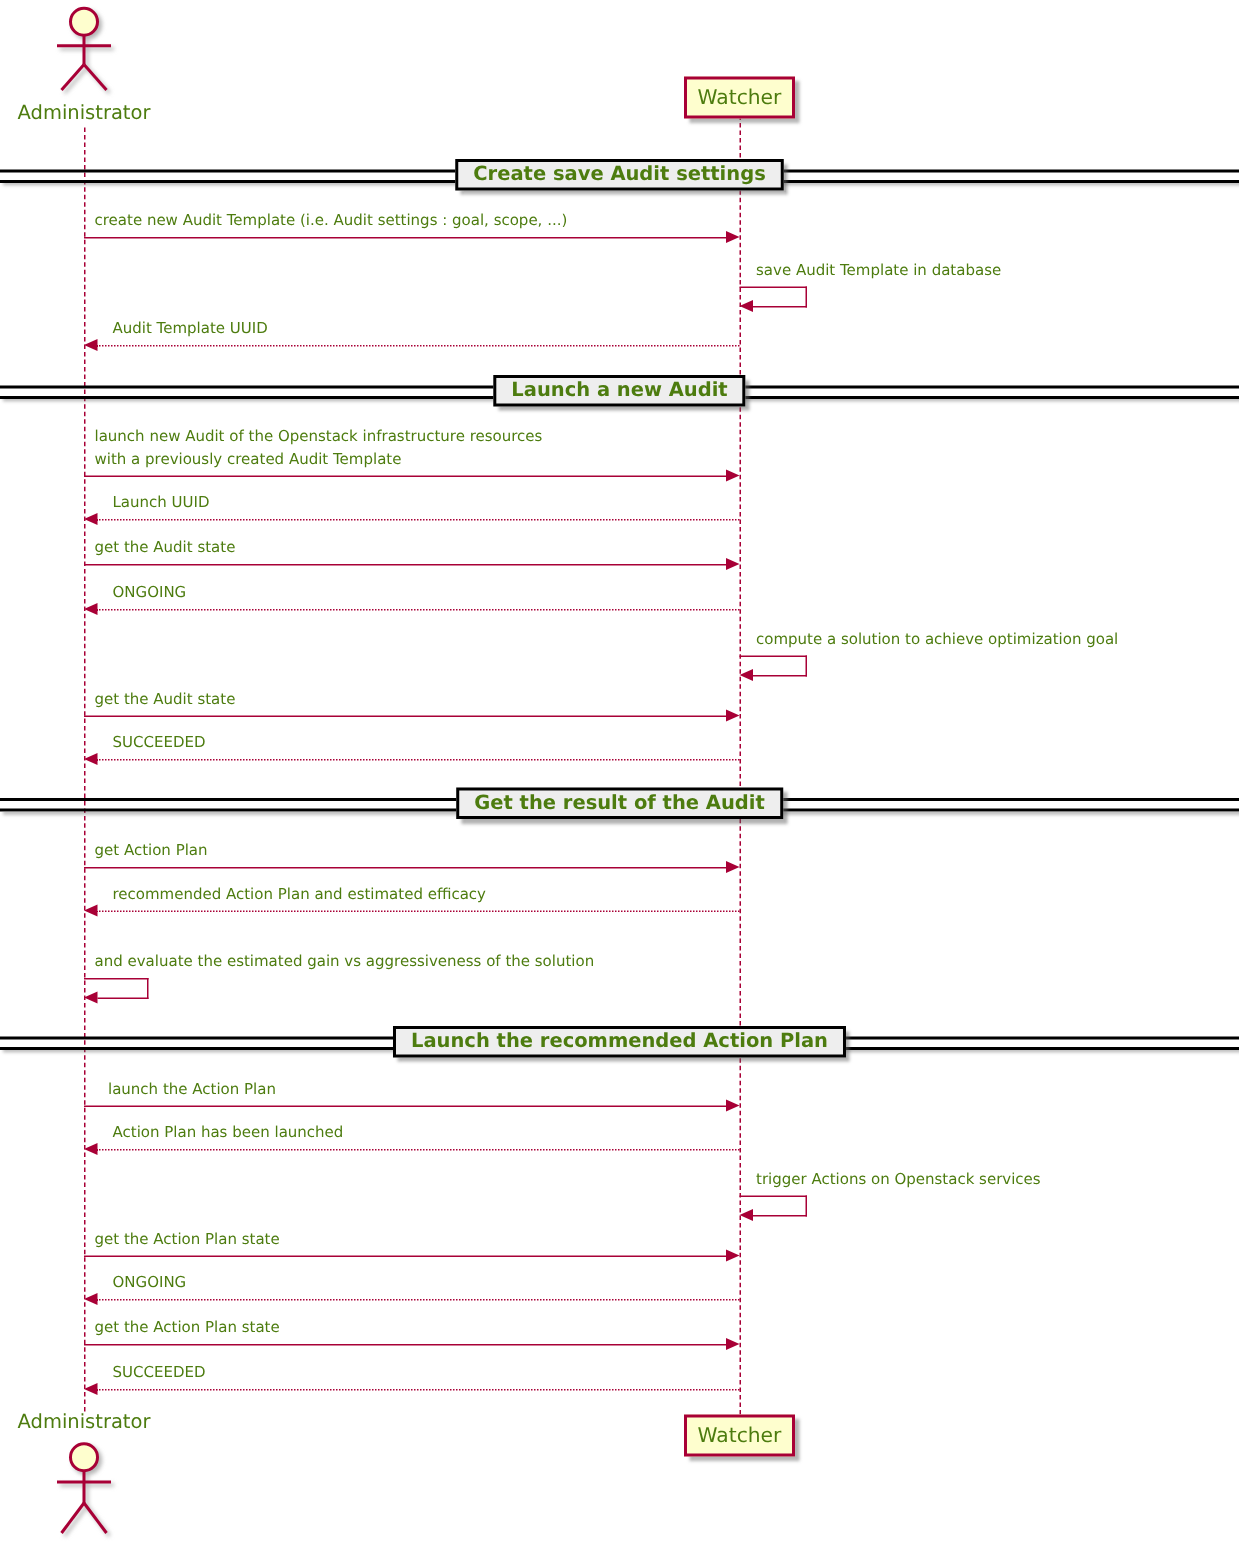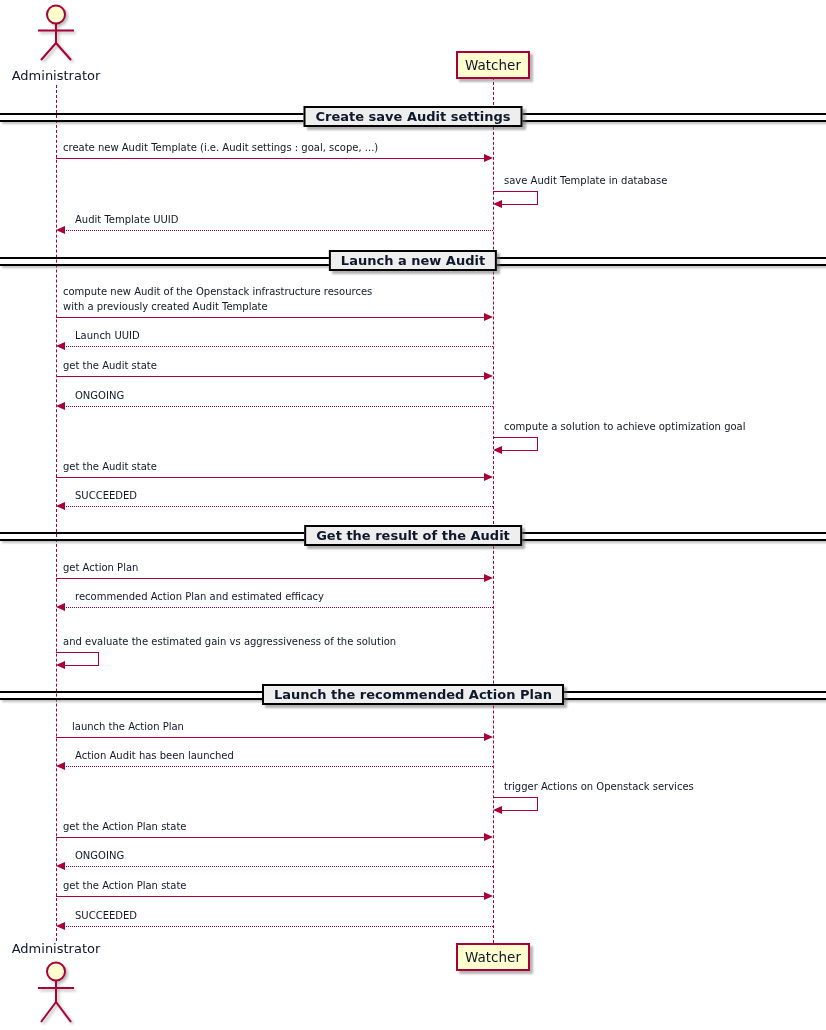--- a/index.html
+++ b/index.html
@@ -3,21 +3,21 @@
 <meta charset="utf-8">
 <style>
   :root {
     --accent: #A80036;
     --participant-fill: #FEFECE;
     --divider-fill: #EEEEEE;
   }
   html,body {margin:0; padding:0; background:#fff;}
   #canvas {
     position:relative; width:826px; height:1030px; background:#fff;
-    font-family:"DejaVu Sans","Liberation Sans",sans-serif; color:#0f172a;
+    font-family:"DejaVu Sans","Liberation Sans",sans-serif; color:#4d7c0f;
     overflow:hidden;
   }
   .lifeline {position:absolute; width:0; border-left:1px dashed var(--accent); z-index:1;}
   .participant {
     position:absolute; width:70px; height:24px; z-index:3;
     background:var(--participant-fill); border:2px solid var(--accent);
     text-align:center; line-height:24px; font-size:13.5px;
     box-shadow:3px 3px 2px rgba(110,110,110,0.5);
   }
   .actor {position:absolute; z-index:3; filter:drop-shadow(2px 2px 1.5px rgba(120,120,120,0.55));}
@@ -101,21 +101,21 @@
   </div>
 
   <div class="msg" style="top:230px">
     <span class="lbl" style="left:75px">Audit Template UUID</span>
     <div class="ln dotted" style="left:63px; width:430px"></div>
     <div class="hl" style="left:56px"></div>
   </div>
 
   <div class="msg" style="top:317px">
     <span class="lbl" style="left:63px">
-      <span class="line">compute new Audit of the Openstack infrastructure resources</span>
+      <span class="line">launch new Audit of the Openstack infrastructure resources</span>
       <span class="line">with a previously created Audit Template</span>
     </span>
     <div class="ln" style="left:56px; width:430px"></div>
     <div class="hr" style="left:484px"></div>
   </div>
 
   <div class="msg" style="top:346px">
     <span class="lbl" style="left:75px">Launch UUID</span>
     <div class="ln dotted" style="left:63px; width:430px"></div>
     <div class="hl" style="left:56px"></div>
@@ -175,21 +175,21 @@
     <div class="hl" style="left:56px; top:9px"></div>
   </div>
 
   <div class="msg" style="top:737px">
     <span class="lbl" style="left:72px">launch the Action Plan</span>
     <div class="ln" style="left:56px; width:430px"></div>
     <div class="hr" style="left:484px"></div>
   </div>
 
   <div class="msg" style="top:766px">
-    <span class="lbl" style="left:75px">Action Audit has been launched</span>
+    <span class="lbl" style="left:75px">Action Plan has been launched</span>
     <div class="ln dotted" style="left:63px; width:430px"></div>
     <div class="hl" style="left:56px"></div>
   </div>
 
   <div class="msg" style="top:797px">
     <span class="lbl" style="left:504px">trigger Actions on Openstack services</span>
     <div class="ln" style="left:493px; width:45px"></div>
     <div class="vln" style="left:537px; top:0"></div>
     <div class="ln" style="left:502px; width:36px; top:13px"></div>
     <div class="hl" style="left:493px; top:9px"></div>

